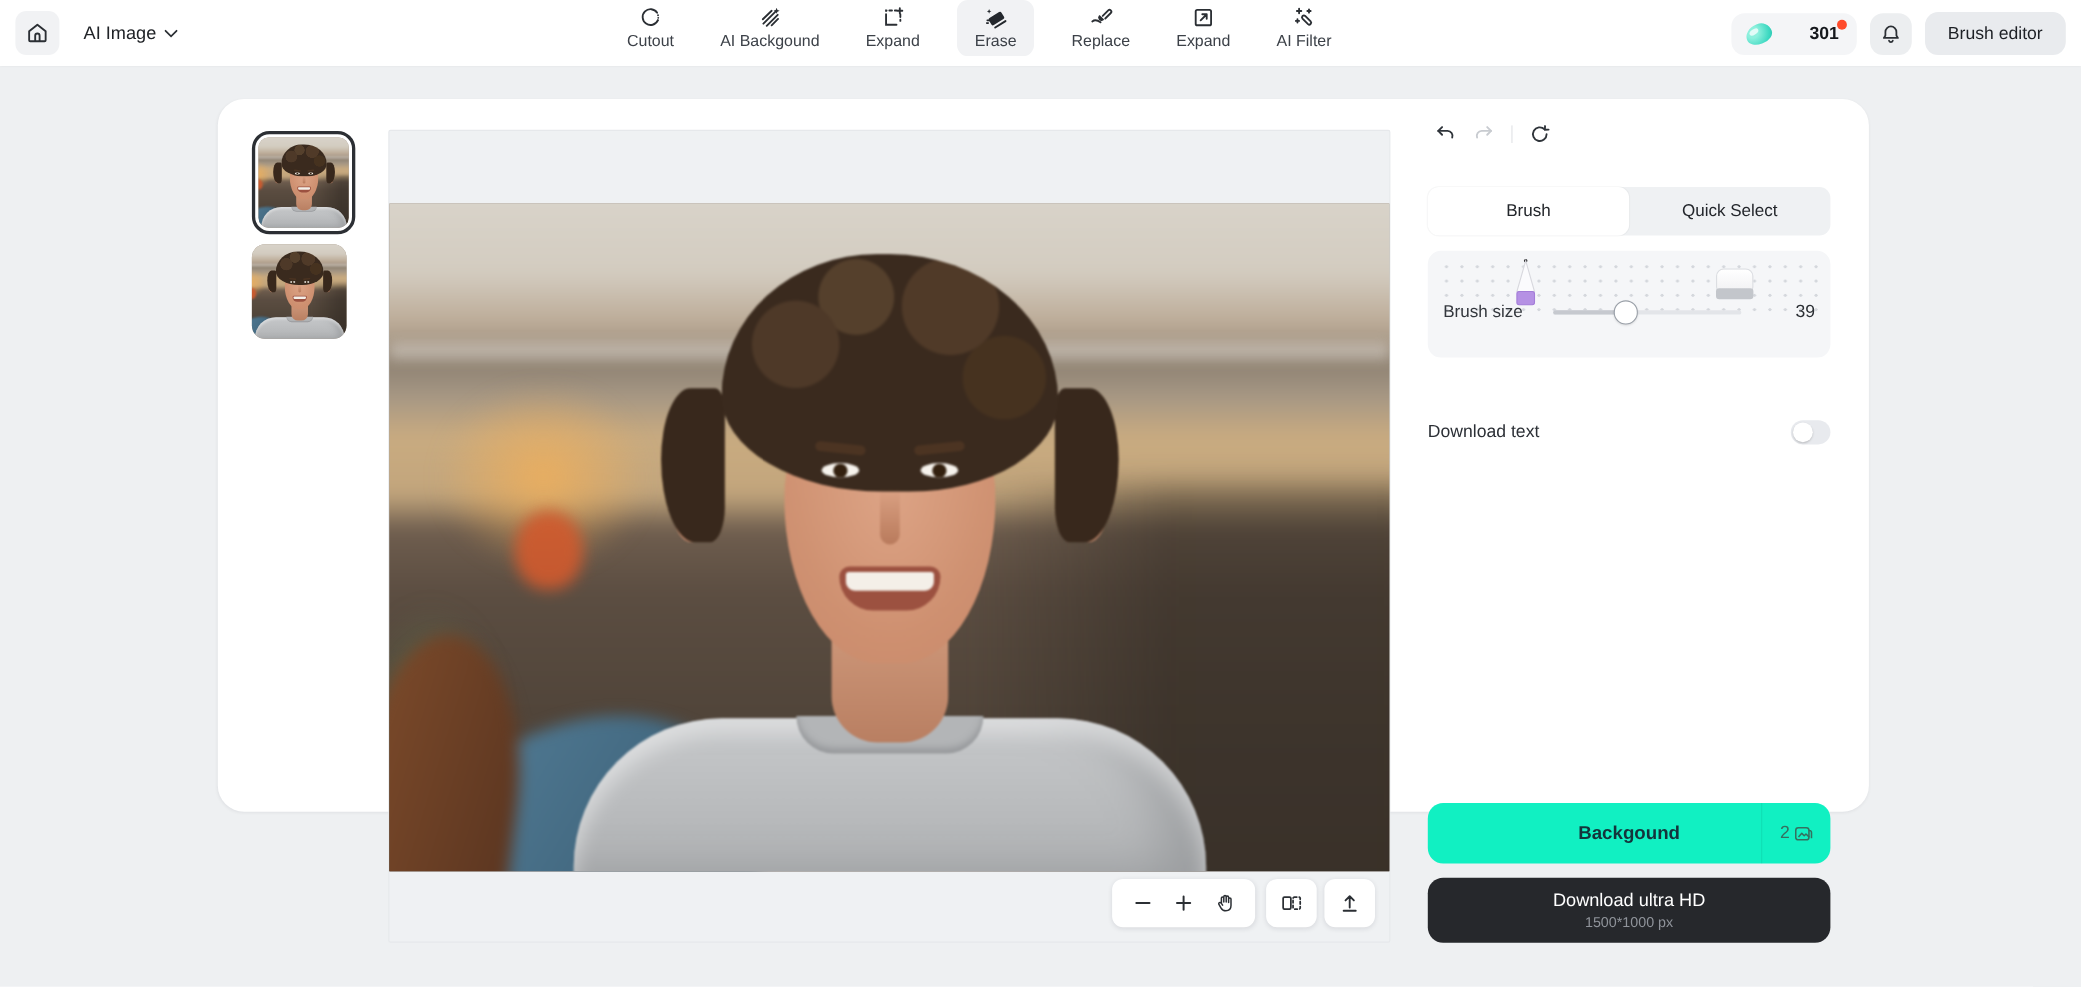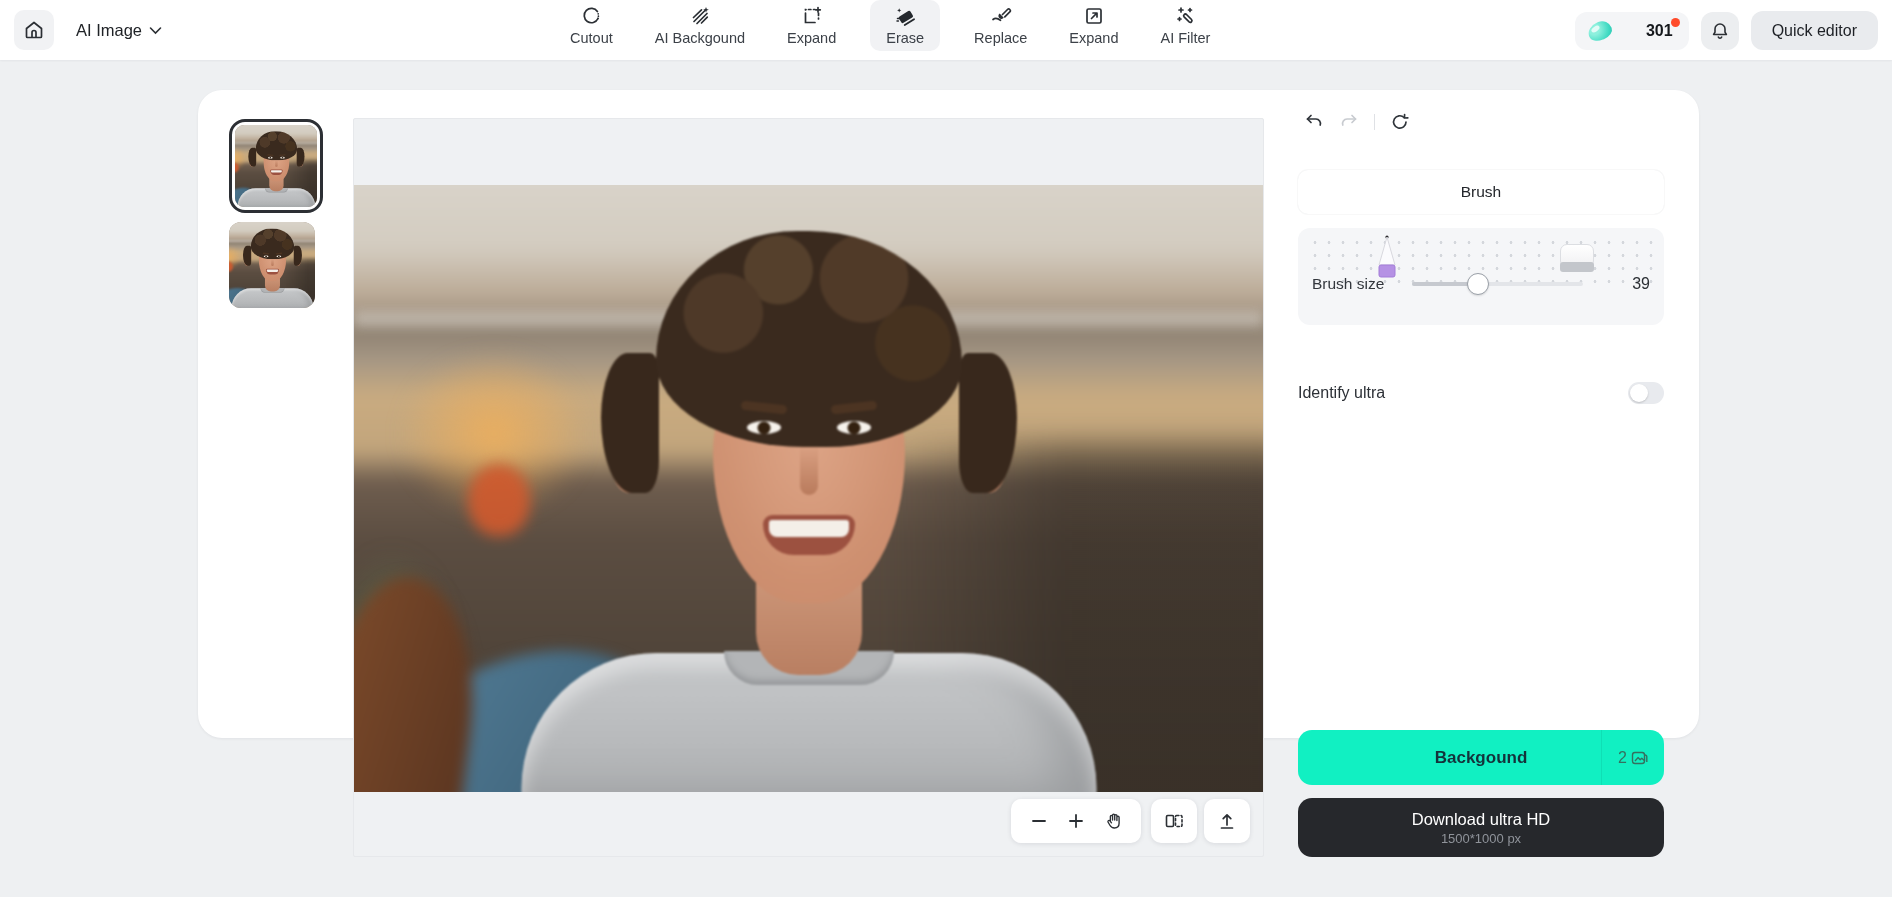--- a/index.html
+++ b/index.html
@@ -271,21 +271,21 @@
     </div>
     <div class="bell-btn">
       <span>
         <svg width="20" height="20" viewBox="0 0 20 20" fill="none" stroke="#2b2f34" stroke-width="1.6" stroke-linecap="round" stroke-linejoin="round">
           <path d="M10 3 a5 5 0 0 1 5 5 v3.2 l1.4 2.3 H3.6 L5 11.2 V8 a5 5 0 0 1 5 -5 Z"></path>
           <path d="M8.3 16 a1.8 1.8 0 0 0 3.4 0"></path>
         </svg>
       </span>
     </div>
     <div class="open-editor">
-      <span>Quick editor</span>
+      <span>Brush editor</span>
     </div>
   </div>
 </div>
 
 <div class="card">
 
   <div class="thumb thumb-sel">
     <div class="thumb-clip">
       <div class="thumb-scale">
         <div class="scene">
@@ -458,20 +458,23 @@
         <path d="M16 10 a6.2 6.2 0 1 1 -1.9 -4.5"></path>
           <path d="M14.6 2.6 l-0.2 3.4 3.4 -0.2"></path>
       </svg>
     </span>
   </div>
 
   <div class="tabs">
     <div class="tab active">
       <span>Brush</span>
     </div>
+    <div class="tab">
+      <span>Quick Select</span>
+    </div>
   </div>
 
   <div class="brush-panel">
     <div class="dots"></div>
     <div class="pen-ill">
       <svg width="30" height="46" viewBox="0 0 30 46">
         <circle cx="15" cy="3" r="1.6" fill="#2b2b2e"></circle>
         <polygon points="15,3 23,31 7,31" fill="#fbfbfd" stroke="#d8d8de" stroke-width="1"></polygon>
         <rect x="7" y="31" width="16" height="12" rx="2" fill="#b591e4" stroke="#a37cd8" stroke-width="1"></rect>
       </svg>
@@ -484,21 +487,21 @@
       <span class="brush-label">Brush size</span>
       <div class="slider">
         <div class="slider-fill"></div>
         <div class="slider-knob"></div>
       </div>
       <span class="brush-value">39</span>
     </div>
   </div>
 
   <div class="identify-row">
-    <span class="identify-label">Identify ultra</span>
+    <span class="identify-label">Download text</span>
     <div class="toggle">
       <div class="toggle-knob"></div>
     </div>
   </div>
 
   <div class="regen-btn">
     <span class="regen-label">Backgound</span>
     <span class="regen-div"></span>
     <span class="regen-right">
       <span>2</span>

